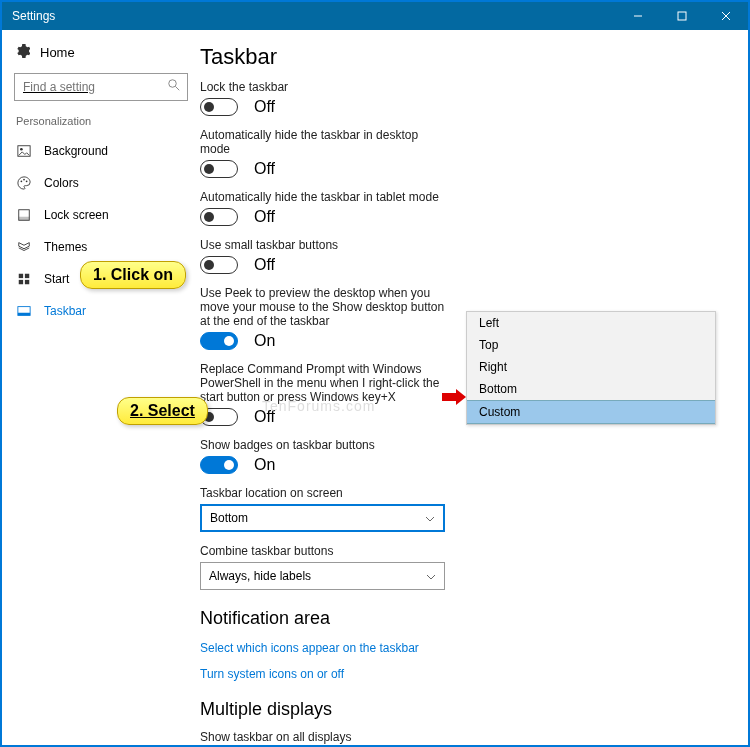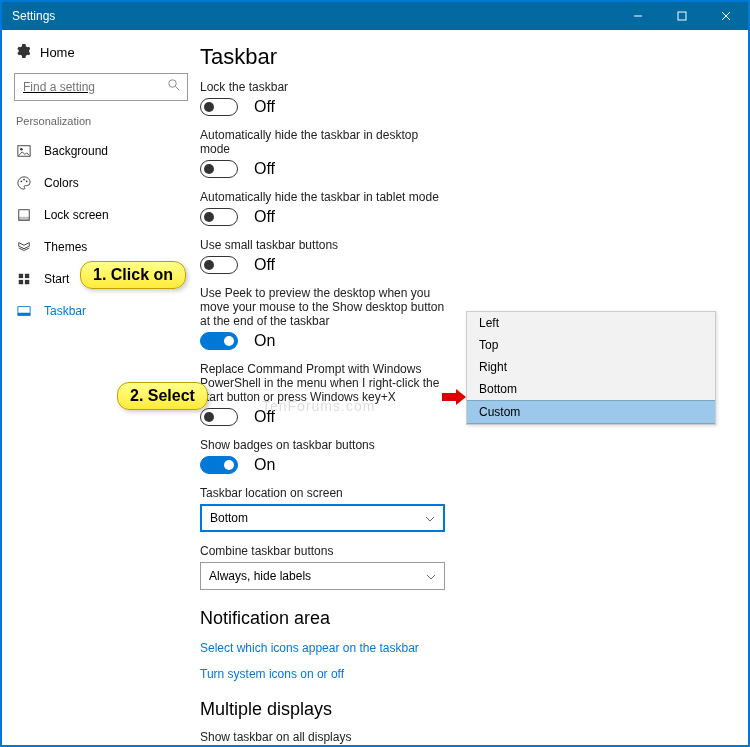--- a/index.html
+++ b/index.html
@@ -30,21 +30,21 @@
 .toggle .knob { width: 10px; height: 10px; background: #333; border-radius: 50%; position: absolute; top: 3px; left: 3px; }
 .toggle.on { background: #0078d7; border-color: #0078d7; }
 .toggle.on .knob { background: #fff; left: auto; right: 3px; }
 .toggle-text { font-size: 16px; margin-left: 16px; }
 .dropdown { width: 245px; height: 28px; border: 1px solid #999; background: #fff; display: flex; align-items: center; padding: 0 8px; font-size: 12px; cursor: pointer; position: relative; }
 .dropdown .chev { margin-left: auto; }
 .dropdown.hl { border: 2px solid #0078d7; }
 .link { font-size: 12px; color: #0078d7; margin: 12px 0; cursor: pointer; display: block; }
 .callout { position: absolute; background: linear-gradient(#ffff8a, #ffeb3b); border: 1px solid #c0a000; border-radius: 12px; padding: 4px 12px; font-size: 16px; font-weight: bold; box-shadow: 2px 2px 4px rgba(0,0,0,.2); }
 .callout.c1 { left: 78px; top: 259px; }
-.callout.c2 { left: 115px; top: 380px; }
+.callout.c2 { left: 115px; top: 395px; text-decoration: underline; }
 .arrow { position: absolute; left: 440px; top: 387px; }
 .popup { position: absolute; left: 464px; top: 309px; width: 250px; background: #f2f2f2; border: 1px solid #ccc; box-shadow: 1px 1px 3px rgba(0,0,0,.15); }
 .popup-item { padding: 4px 12px; font-size: 12px; cursor: pointer; }
 .popup-item.sel { background: #9bc8eb; border-top: 1px solid #7ab; border-bottom: 1px solid #7ab; }
 .watermark { position: absolute; left: 260px; top: 396px; font-size: 14px; color: rgba(120,120,120,.25); pointer-events: none; letter-spacing: 1px; text-shadow: 1px 1px 0 rgba(255,255,255,.5); }
 </style>
 </head>
 <body>
 
 <div class="titlebar">

